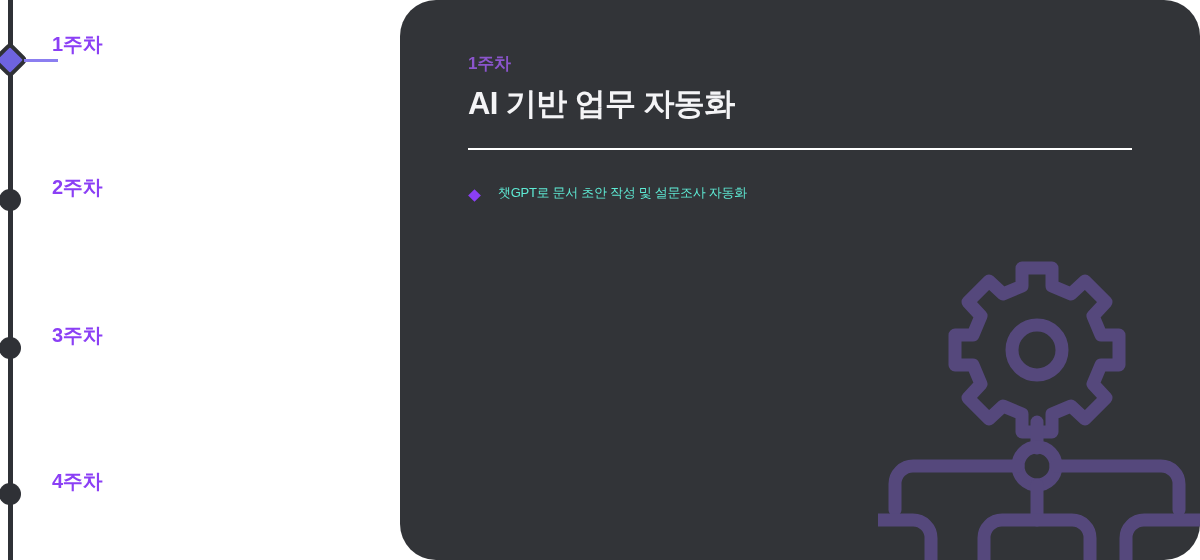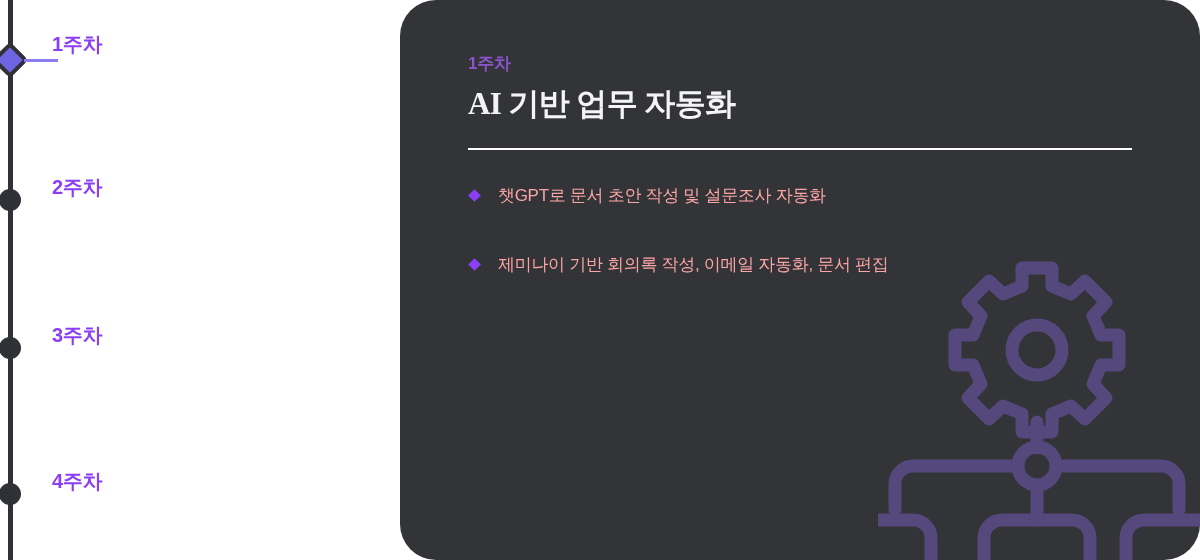--- a/index.html
+++ b/index.html
@@ -111,39 +111,38 @@
     letter-spacing: -0.2px;
     margin: 0 0 10px 0;
   }
   #card-title {
     font-size: 31px;
     font-weight: 700;
     color: #f4f4f6;
     letter-spacing: -0.6px;
     margin: 0;
     line-height: 1.2;
-    font-family: Liberation Serif, serif;
   }
   #card-divider {
     margin-top: 26px;
     width: 664px;
     height: 2px;
     background: #ffffff;
   }
   #card-list {
     list-style: none;
     margin: 0;
     padding: 34px 0 0 0;
   }
   #card-list li {
     position: relative;
     padding-left: 30px;
     margin-bottom: 45px;
-    font-size: 17px;
-    color: #fca5a5;
+    font-size: 13px;
+    color: #5eead4;
     letter-spacing: -0.3px;
     line-height: 1.4;
   }
   #card-list li:last-child { margin-bottom: 0; }
   .bullet-diamond {
     position: absolute;
     left: 2px;
     top: 7px;
     width: 9px;
     height: 9px;
@@ -209,19 +208,15 @@
   <div id="card-inner">
     <div id="card-eyebrow">1주차</div>
     <h1 id="card-title">AI 기반 업무 자동화</h1>
     <div id="card-divider"></div>
 
     <ul id="card-list">
       <li>
         <span class="bullet-diamond"></span>
         <span>챗GPT로 문서 초안 작성 및 설문조사 자동화</span>
       </li>
-      <li>
-        <span class="bullet-diamond"></span>
-        <span>제미나이 기반 회의록 작성, 이메일 자동화, 문서 편집</span>
-      </li>
     </ul>
   </div>
 </div>
 
 </body></html>

